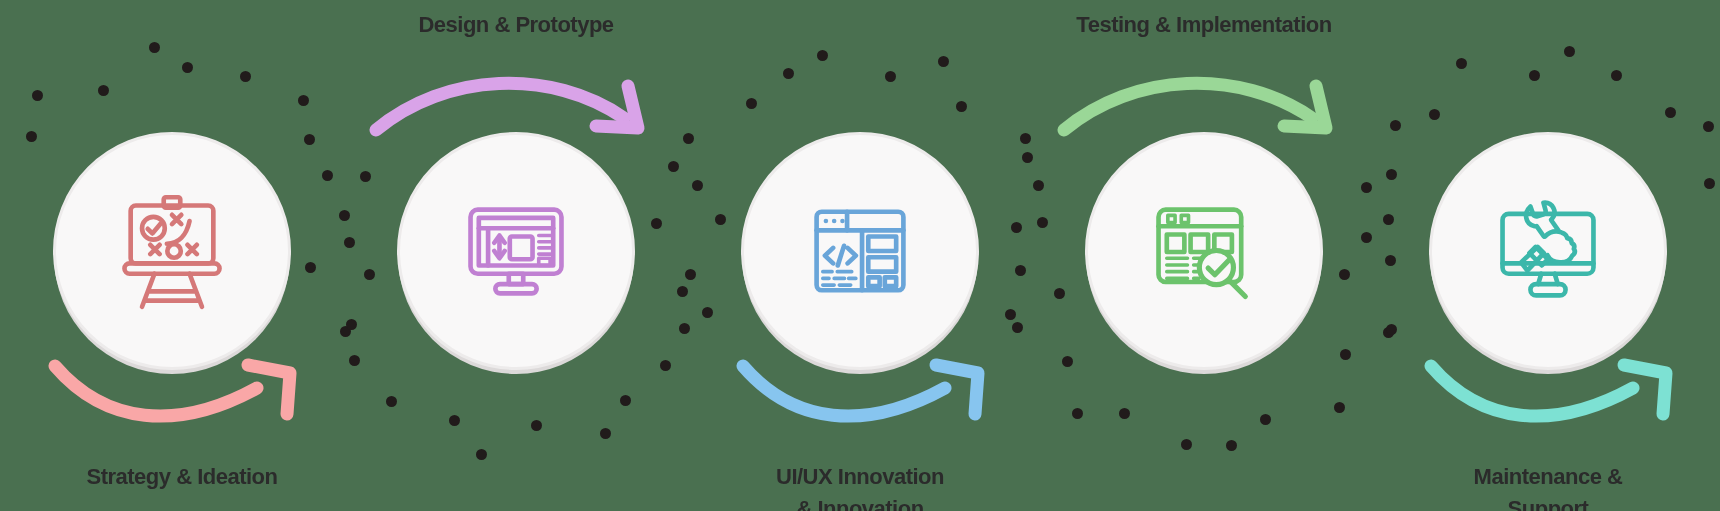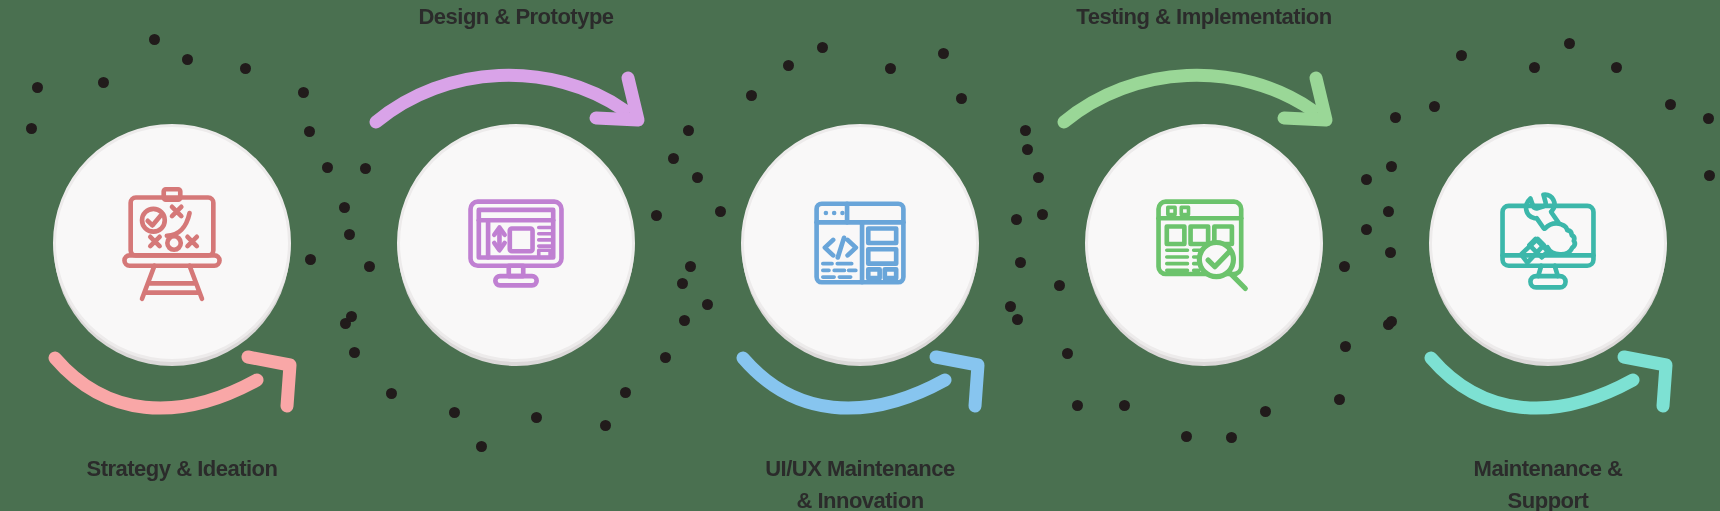--- a/index.html
+++ b/index.html
@@ -1,21 +1,21 @@
 <!DOCTYPE html>
 <html><head>
 <meta charset="utf-8">
 <style>
   html,body{margin:0;padding:0}
   body{
     width:1720px;height:511px;overflow:hidden;position:relative;
     font-family:"Liberation Sans",sans-serif;
   }
   .canvas{position:absolute;inset:0;width:1720px;height:511px}
-  .step{position:absolute;top:4px;width:344px;height:369px}
+  .step{position:absolute;top:12px;width:344px;height:369px}
   .ring{position:absolute;inset:0;pointer-events:none}
   .ring .dot{position:absolute;width:11px;height:11px;border-radius:50%}
   .bubble{
     position:absolute;left:53px;top:120px;width:232px;height:232px;
     border-radius:50%;display:flex;align-items:center;justify-content:center;
     border:3px solid #EDEBEB;
     box-shadow:0 5px 0 -1px #DCD9D9;
   }
   .icon{width:124px;height:124px;display:block}
   .icon *{vector-effect:none}
@@ -161,21 +161,21 @@
         <rect class="ln" x="68" y="66" width="27" height="14"></rect>
         <rect class="ln" x="68" y="85.5" width="11" height="8.5"></rect>
         <rect class="ln" x="84" y="85.5" width="11" height="8.5"></rect>
       </svg>
     </div>
     <svg class="arrow pos-bottom" viewBox="0 0 256 104">
       <path d="M10 38 C60 96 132 104 212 60"></path>
       <path d="M203 37 L245 45 L242 86"></path>
     </svg>
     <div class="label pos-bottom" style="color: rgb(43, 43, 43);">
-      <span>UI/UX Maintenance</span>
+      <span>UI/UX Innovation</span>
         <span>&amp; Innovation</span>
     </div>
   </div>
 
   <div class="step" style="left: 1032px; --c: #6CC36C; --a: #9AD797;">
     <div class="ring">
         <div class="dot" style="left: -10.376px; top: 139.601px; background: rgb(33, 27, 27);"></div>
         <div class="dot" style="left: -21.3568px; top: 210.012px; background: rgb(33, 27, 27);"></div>
         <div class="dot" style="left: -17.1419px; top: 253.012px; background: rgb(33, 27, 27);"></div>
         <div class="dot" style="left: -27.1756px; top: 296.646px; background: rgb(33, 27, 27);"></div>

